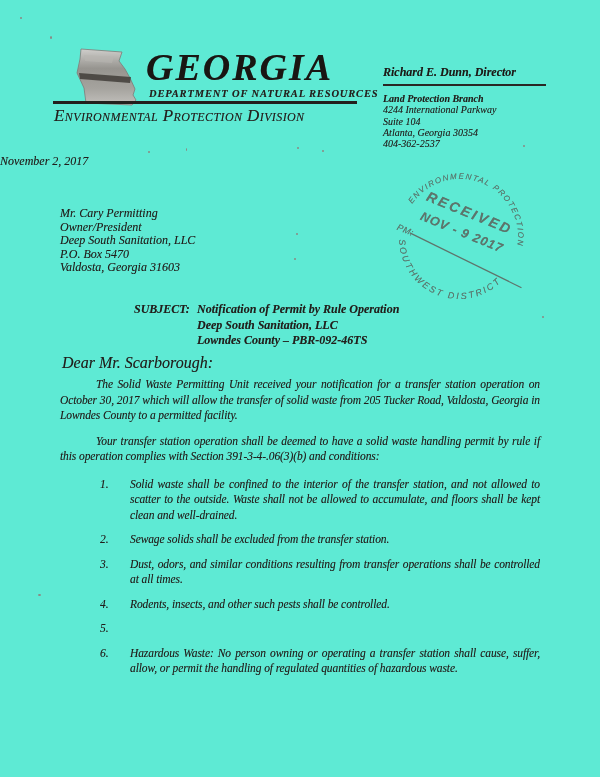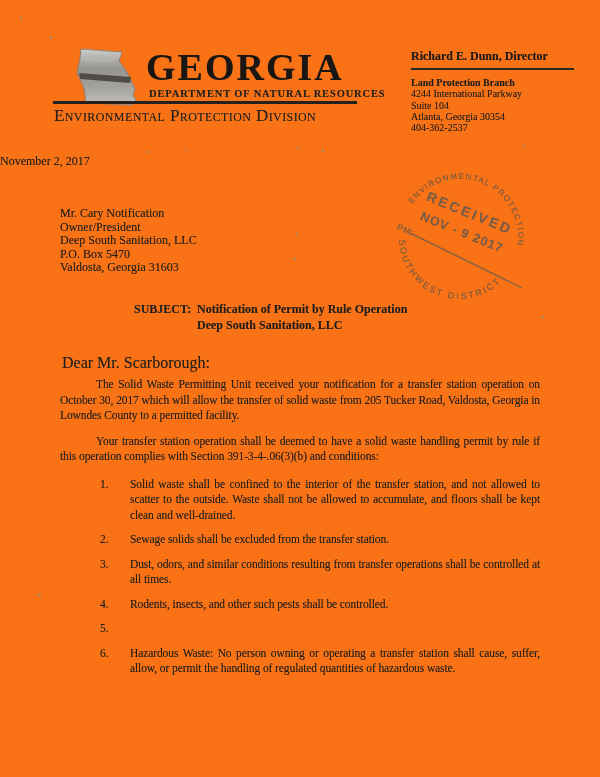--- a/index.html
+++ b/index.html
@@ -3,45 +3,46 @@
 <meta charset="utf-8">
 <style>
   * { margin: 0; padding: 0; box-sizing: border-box; }
   html, body { background: #e8e8e8; }
   body { width: 600px; font-family: "Liberation Serif", serif; }
 
   .page {
     position: relative;
     width: 600px;
     height: 777px;
-    background: #f97316;
+    background: #5eead4;
     color: #211e1b;
     overflow: hidden;
     text-shadow: 0 0 0.5px rgba(45,40,35,0.45);
+    font-style: italic;
   }
 
   
   .logo { position: absolute; left: 64px; top: 47px; width: 80px; height: 60px; }
   .agency-name {
     position: absolute; left: 146px; top: 45px;
     font-size: 38px; font-weight: 700; letter-spacing: 2px; color: #191613;
   }
   .dept-name {
     position: absolute; left: 149px; top: 88px;
     font-size: 10.5px; font-weight: 700; letter-spacing: 0.85px; color: #24211e;
   }
   .lh-rule {
     position: absolute; left: 53px; top: 101px;
     width: 304px; height: 2.5px; background: #23201d;
   }
   .division-name {
     position: absolute; left: 54px; top: 106px;
     font-size: 17px; font-variant: small-caps; letter-spacing: 0.4px; color: #24211e;
   }
-  .director-block { position: absolute; left: 383px; top: 49px; width: 180px; margin-left: 28px; }
+  .director-block { position: absolute; left: 383px; top: 65px; width: 180px; }
   .director-name { font-size: 12px; font-weight: 700; color: #1c1916; }
   .director-rule { width: 163px; height: 1.8px; background: #2a2724; margin: 4px 0 7px 0; }
   .branch-name { font-size: 10px; font-weight: 700; line-height: 11.5px; }
   .branch-line { font-size: 10px; line-height: 11.3px; }
 
   
   .date-line { position: absolute; left: 0; top: 154px; width: 600px; text-align: left; font-size: 12px; }
   .recipient { position: absolute; left: 60px; top: 207px; font-size: 12px; line-height: 13.5px; }
 
   
@@ -117,21 +118,21 @@
         <div class="branch-line">Suite 104</div>
         <div class="branch-line">Atlanta, Georgia 30354</div>
         <div class="branch-line">404-362-2537</div>
       </div>
   </div>
 
   <div class="date-line">November 2, 2017</div>
 
   <div class="recipient">
 
-  <div>Mr. Cary Notification</div>
+  <div>Mr. Cary Permitting</div>
       <div>Owner/President</div>
       <div>Deep South Sanitation, LLC</div>
       <div>P.O. Box 5470</div>
       <div>Valdosta, Georgia  31603</div>
     </div>
 
   <svg class="stamp" viewBox="0 0 240 200">
     <g transform="rotate(22 110 97)">
       <path id="arcTop" d="M 52.9,107.1 A 58,58 0 1 1 167.1,107.1" fill="none"></path>
       <path id="arcBottom" d="M 50.9,88.9 A 60,60 0 1 0 169.1,88.9" fill="none"></path>
@@ -146,20 +147,21 @@
       <text class="pm" x="48" y="114">PM:</text>
       <line x1="62" y1="112" x2="186" y2="121" stroke="#5f5b55" stroke-width="1.3"></line>
     </g>
   </svg>
 
   <div class="subject-label">SUBJECT:</div>
   <div class="subject-lines">
 
   <div>Notification of Permit by Rule Operation</div>
       <div>Deep South Sanitation, LLC</div>
+      <div>Lowndes County – PBR-092-46TS</div>
     </div>
 
   <div class="salutation">Dear Mr. Scarborough:</div>
 
   <div class="content">
     <p class="body-para">The Solid Waste Permitting Unit received your notification for a transfer station operation on October 30, 2017 which will allow the transfer of solid waste from 205 Tucker Road, Valdosta, Georgia in Lowndes County to a permitted facility.</p>
     <p class="body-para">Your transfer station operation shall be deemed to have a solid waste handling permit by rule if this operation complies with Section 391-3-4-.06(3)(b) and conditions:</p>
     <div class="cond-list">
 
     <div class="cond-row">

